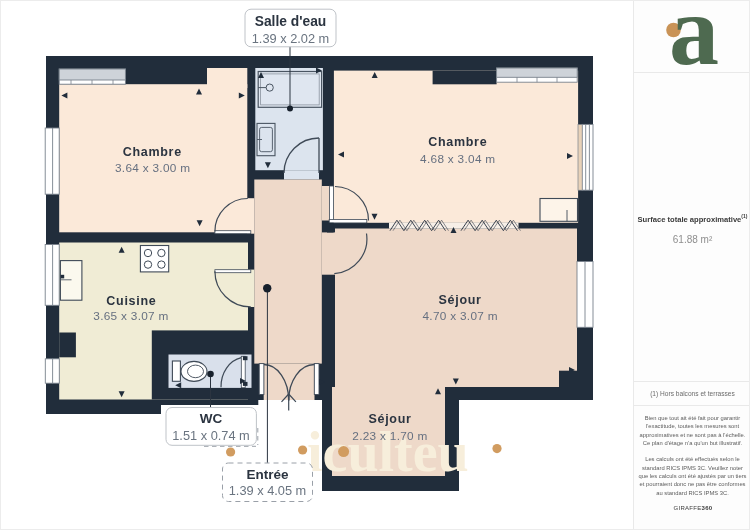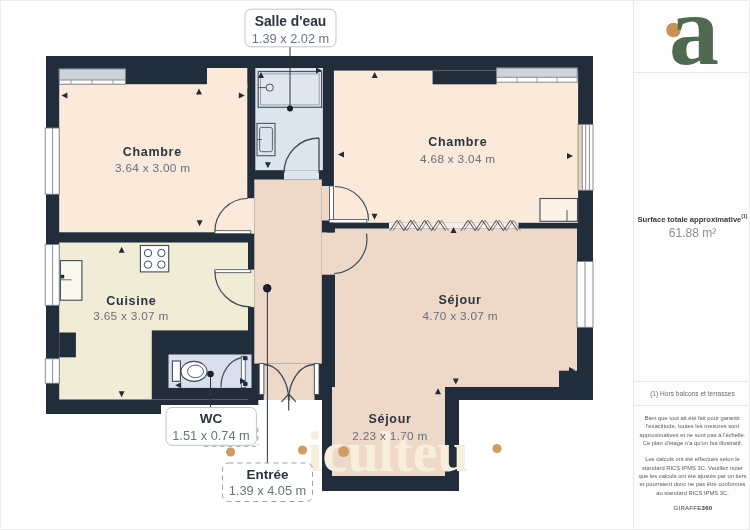--- a/index.html
+++ b/index.html
@@ -6,21 +6,21 @@
   #page{position:relative;width:750px;height:530px;overflow:hidden;background:#fff;
         font-family:"Liberation Sans", sans-serif;border:1px solid #ececec;box-sizing:border-box;}
   #plan{position:absolute;left:0;top:0;}
   #sidebar{position:absolute;left:632px;top:0;width:118px;height:530px;background:#fdfdfd;
            border-left:1px solid #e9e9e9;box-sizing:border-box;}
   .sect{border-bottom:1px solid #e9e9e9;}
   #logo{height:71px;position:relative;}
   #surf{height:308px;position:relative;text-align:center;}
   #surfT{position:absolute;top:140px;width:100%;font-size:7.6px;font-weight:bold;color:#3a3a3a;white-space:nowrap;}
   #surfT sup{font-size:5px;}
-  #surfV{position:absolute;top:153px;width:100%;font-size:12px;color:#8e8e8e;}
+  #surfV{position:absolute;top:161px;width:100%;font-size:10px;color:#8e8e8e;}
   #note{height:23px;text-align:center;}
   #note div{padding-top:8px;font-size:6.6px;color:#6b6b6b;}
   #fine{text-align:center;padding:8px 4px 0 4px;font-size:5.8px;color:#5c5c5c;line-height:1.44;}
   #fine p{margin:0 0 8px 0;}
   #giraffe{position:absolute;left:0;top:503px;width:118px;text-align:center;font-size:6px;color:#3c3c3c;letter-spacing:.3px;}
 </style>
 </head>
 <body>
 <div id="page">
 

